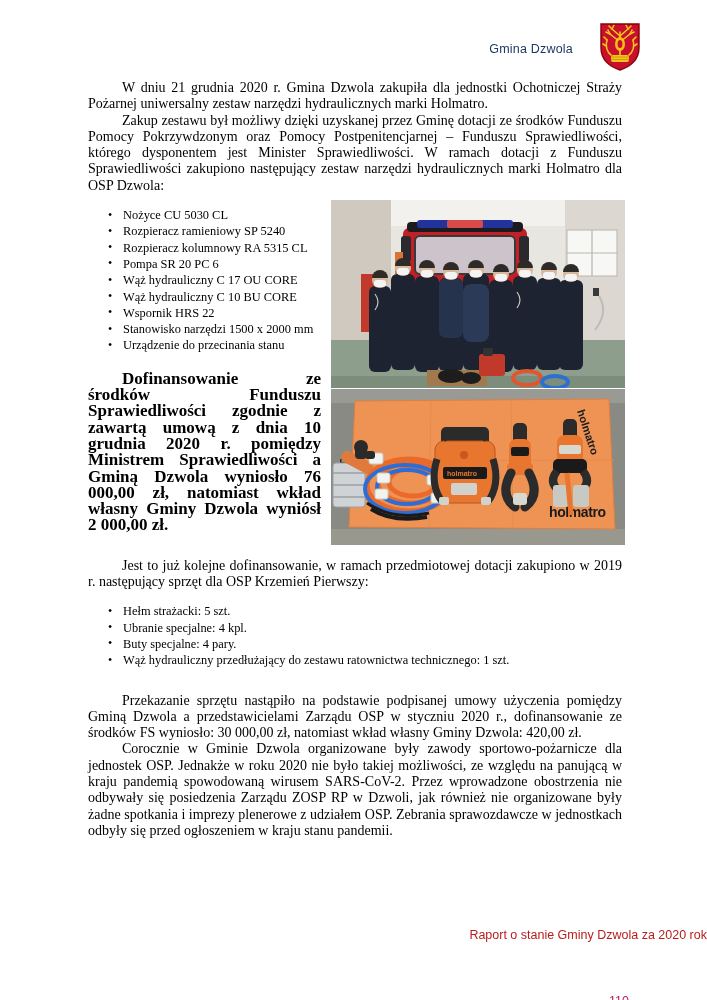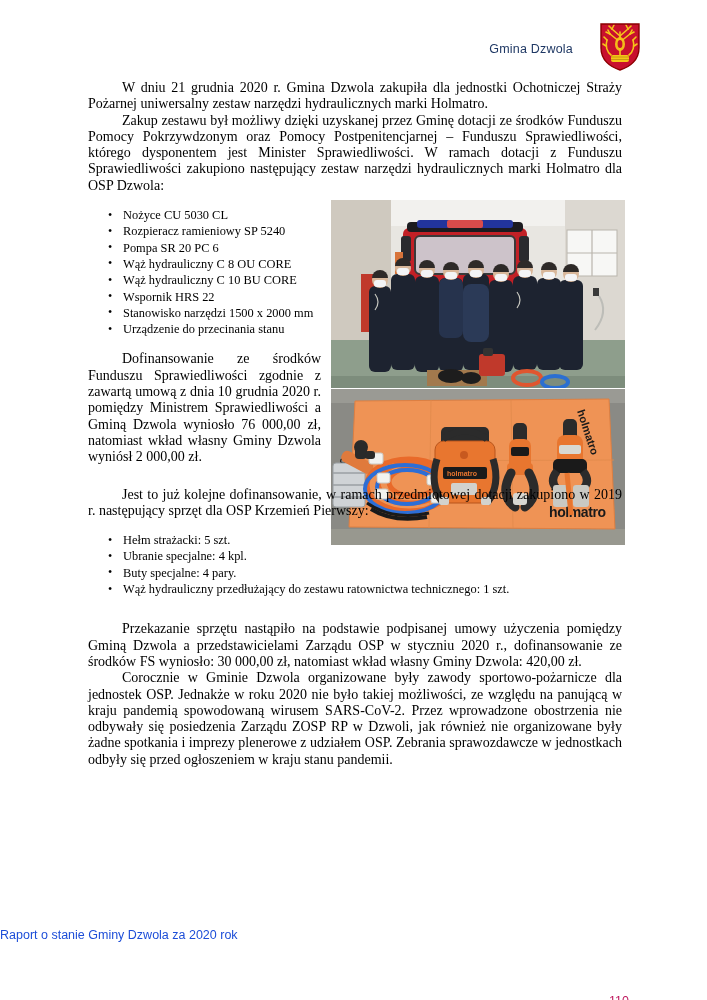--- a/index.html
+++ b/index.html
@@ -78,24 +78,25 @@
     left: 7px;
     top: -0.5px;
     font-size: 12px;
   }
 
   
   .wrap-col {
     width: 233px;
   }
   .wrap-col p {
-    font-size: 14px;
+    font-size: 17px;
     line-height: 16.3px;
     text-align: justify;
     text-indent: 34px;
+    font-weight: bold;
   }
 
   
   .photo {
     position: absolute;
     overflow: hidden;
     background: #d9d9d9;
   }
   #photo-firefighters {
     left: 331px;
@@ -115,24 +116,24 @@
     position: absolute;
     left: 0;
     top: 928px;
     width: 707px;
   }
   .footer-title {
     position: absolute;
     left: 0;
     top: 0;
     width: 707px;
-    text-align: left;
+    text-align: right;
     font-family: "Liberation Sans", "DejaVu Sans", sans-serif;
     font-size: 12.5px;
-    color: #1d4ed8;
+    color: #b91c1c;
   }
   .page-number {
     position: absolute;
     right: 78px;
     top: 18px;
     font-family: "Liberation Sans", "DejaVu Sans", sans-serif;
     font-size: 12.5px;
     color: #be185d;
     margin-top: 48px;
   }
@@ -377,22 +378,23 @@
   </div>
 
   <div class="content">
 
     <p class="para">W dniu 21 grudnia 2020 r. Gmina Dzwola zakupiła dla jednostki Ochotniczej Straży Pożarnej uniwersalny zestaw narzędzi hydraulicznych marki Holmatro.</p>
     <p class="para">Zakup zestawu był możliwy dzięki uzyskanej przez Gminę dotacji ze środków Funduszu Pomocy Pokrzywdzonym oraz Pomocy Postpenitencjarnej – Funduszu Sprawiedliwości, którego dysponentem jest Minister Sprawiedliwości. W ramach dotacji z Funduszu Sprawiedliwości zakupiono następujący zestaw narzędzi hydraulicznych marki Holmatro dla OSP Dzwola:</p>
 
     <ul class="bullets">
       <li>Nożyce CU 5030 CL</li>
       <li>Rozpieracz ramieniowy SP 5240</li>
+      <li>Rozpieracz kolumnowy RA 5315 CL</li>
       <li>Pompa SR 20 PC 6</li>
-      <li>Wąż hydrauliczny C 8 OU CORE</li>
+      <li>Wąż hydrauliczny C 17 OU CORE</li>
       <li>Wąż hydrauliczny C 10 BU CORE</li>
       <li>Wspornik HRS 22</li>
       <li>Stanowisko narzędzi 1500 x 2000 mm</li>
       <li>Urządzenie do przecinania stanu</li>
     </ul>
 
     <div class="wrap-col">
       <p>Dofinansowanie ze środków Funduszu Sprawiedliwości zgodnie z zawartą umową z dnia 10 grudnia 2020 r. pomiędzy Ministrem Sprawiedliwości a Gminą Dzwola wyniosło 76 000,00 zł, natomiast wkład własny Gminy Dzwola wyniósł 2 000,00 zł.</p>
     </div>
 

